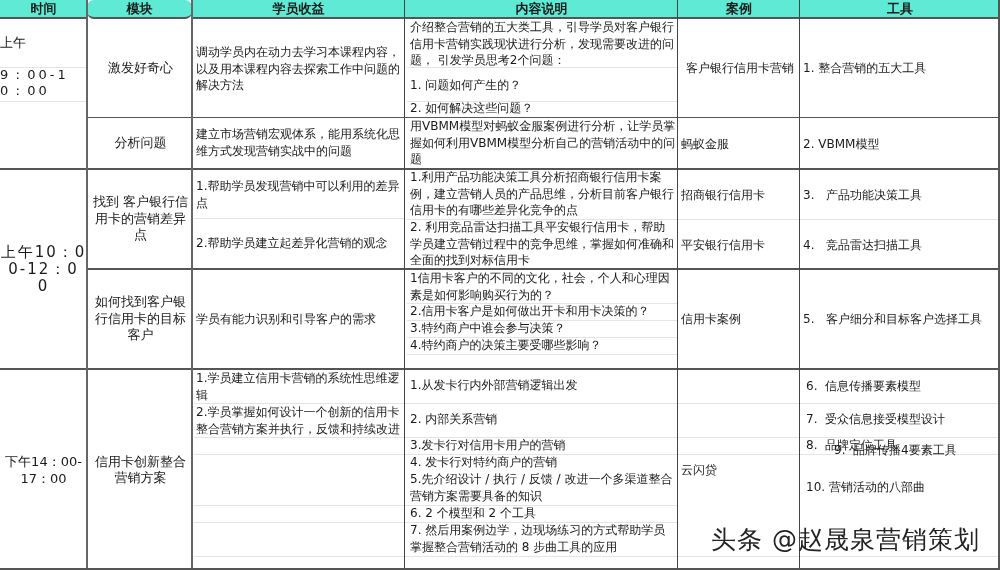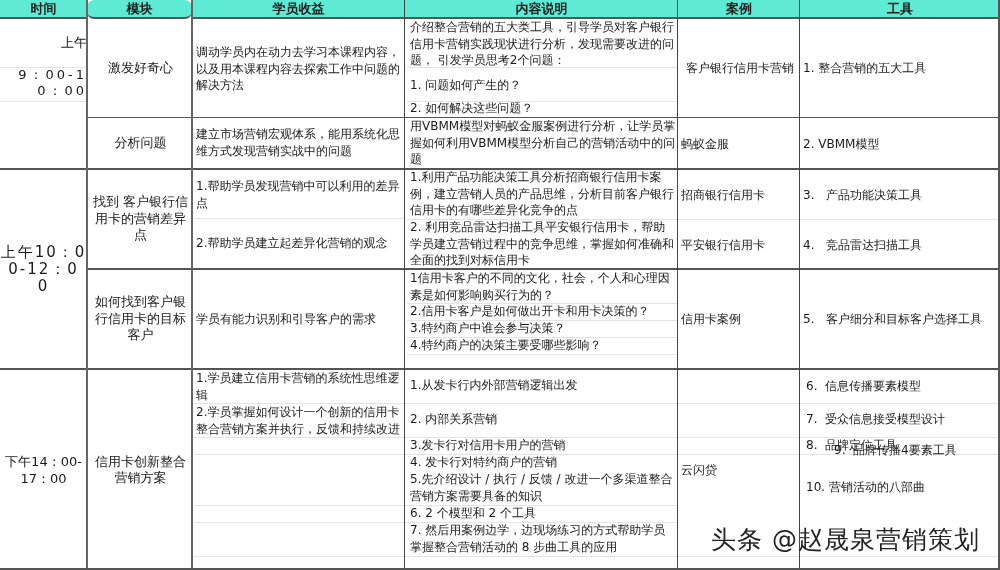--- a/index.html
+++ b/index.html
@@ -19,21 +19,21 @@
 
 <div class="tbl">
 
   <div class="cell hdr" style="left:0;top:0;width:87px;height:19px;">时间</div>
   <div class="cell hdr" style="left:87px;top:0;width:105px;height:19px;border-radius:7px;">模块</div>
   <div class="cell hdr" style="left:192px;top:0;width:213px;height:19px;">学员收益</div>
   <div class="cell hdr" style="left:405px;top:0;width:273px;height:19px;">内容说明</div>
   <div class="cell hdr" style="left:678px;top:0;width:122px;height:19px;">案例</div>
   <div class="cell hdr" style="left:800px;top:0;width:200px;height:19px;">工具</div>
 
-  <div class="cell" style="left:0;top:19px;width:87px;height:98px;text-align:right;font-size:13px;">
+  <div class="cell" style="left:0;top:19px;width:87px;height:98px;text-align:left;font-size:13px;">
     <div style="position:absolute;top:16px;left:0;right:0;">上午</div>
     <div style="position:absolute;top:48px;left:0;right:0;letter-spacing:3px;">9：00-1</div>
     <div style="position:absolute;top:64px;left:0;right:0;letter-spacing:3px;">0：00</div>
   </div>
   <div class="sub" style="left:0;top:67px;width:86px;"></div>
   <div class="sub" style="left:0;top:101px;width:86px;"></div>
   <div class="cell" style="left:194px;top:44px;width:210px;height:60px;padding-left:2px;">调动学员内在动力去学习本课程内容，以及用本课程内容去探索工作中问题的解决方法</div>
   <div class="cell center" style="left:89px;top:19px;width:103px;height:98px;font-size:13px;">激发好奇心</div>
   <div class="cell" style="left:407px;top:19px;width:270px;height:98px;">
     <div class="p" style="top:0;">介绍整合营销的五大类工具，引导学员对客户银行信用卡营销实践现状进行分析，发现需要改进的问题， 引发学员思考2个问题：</div>

